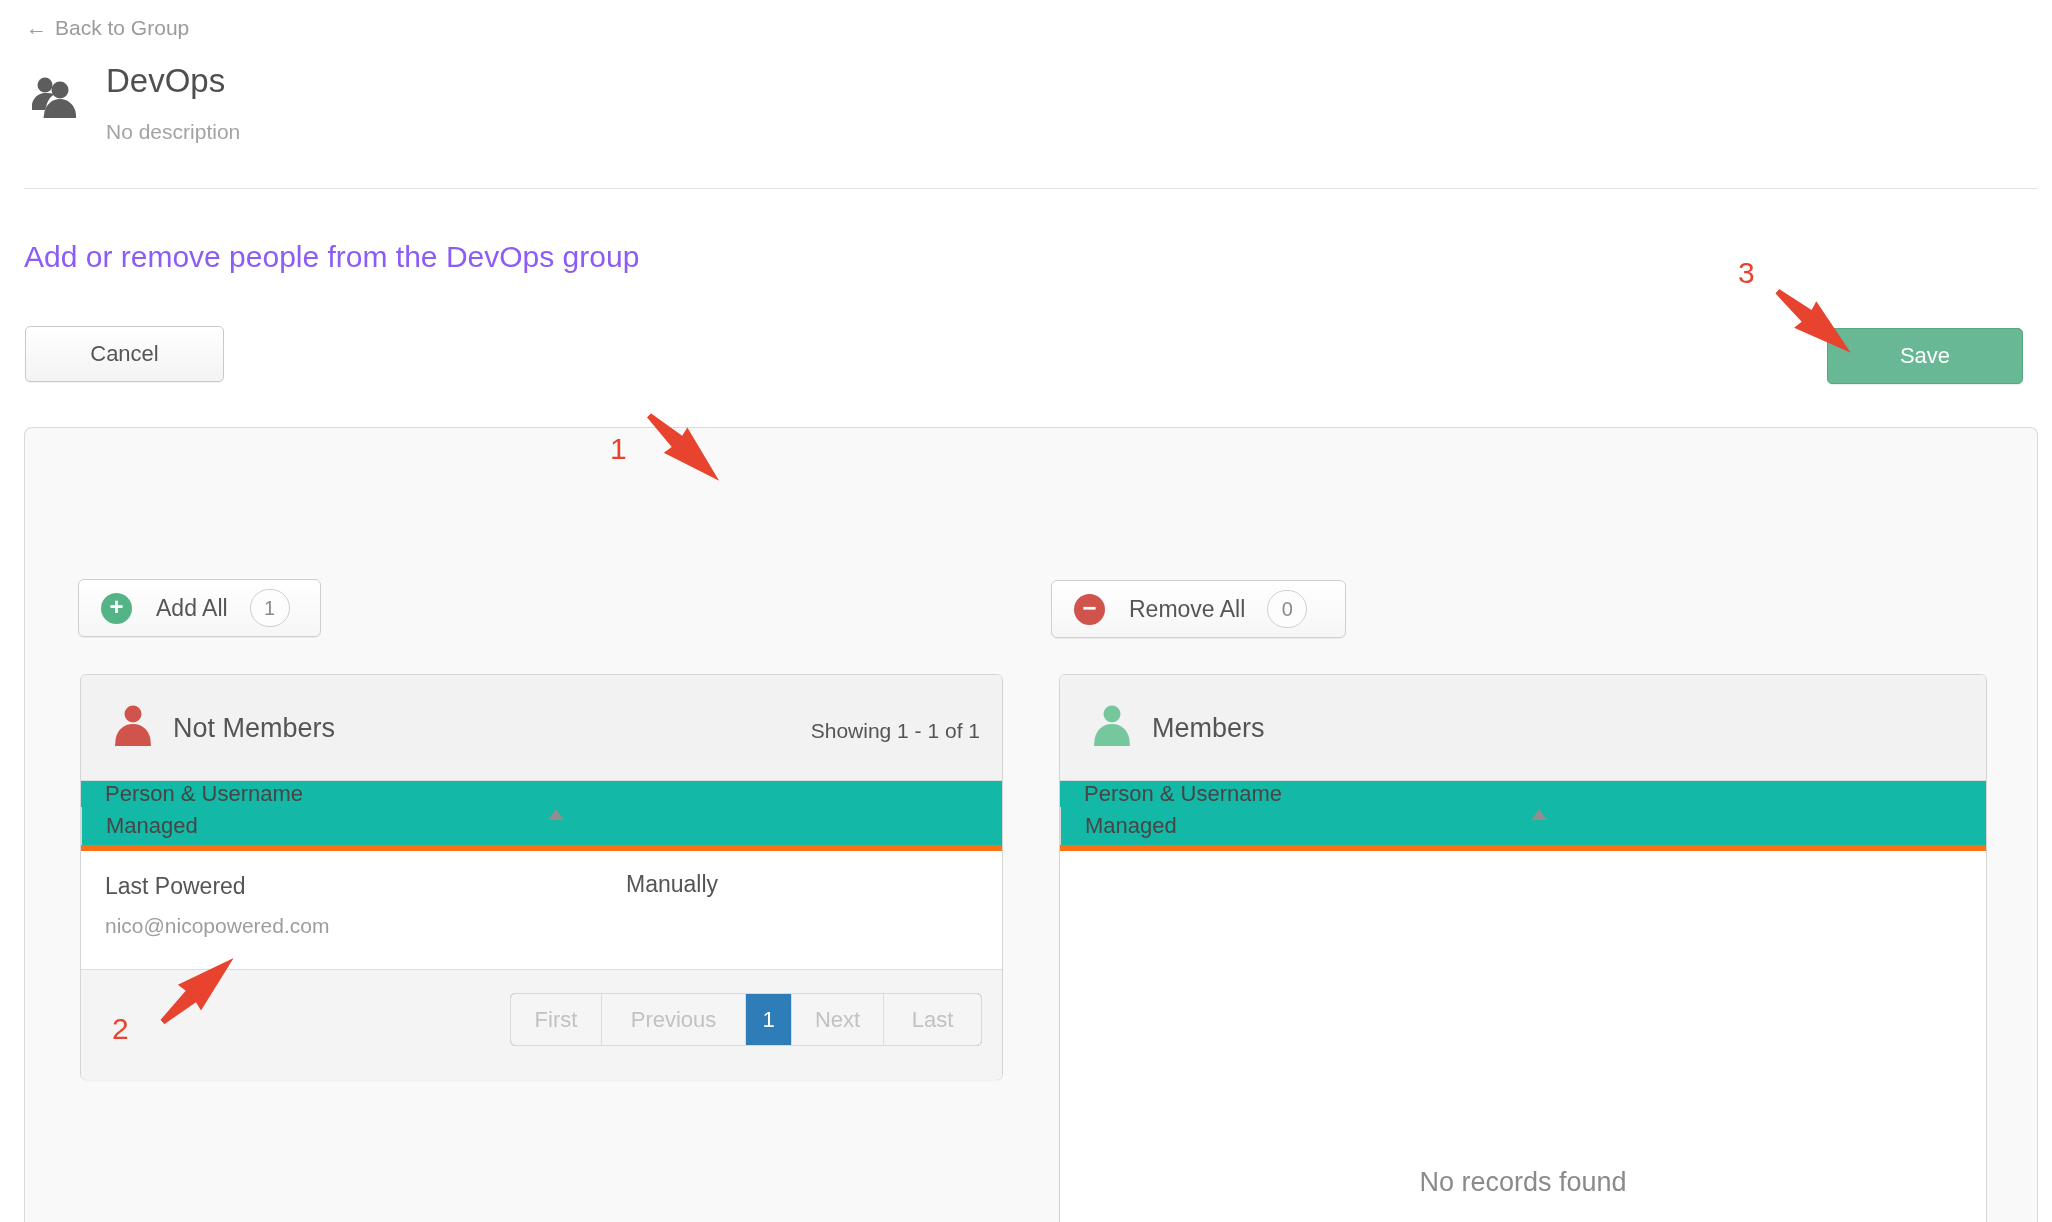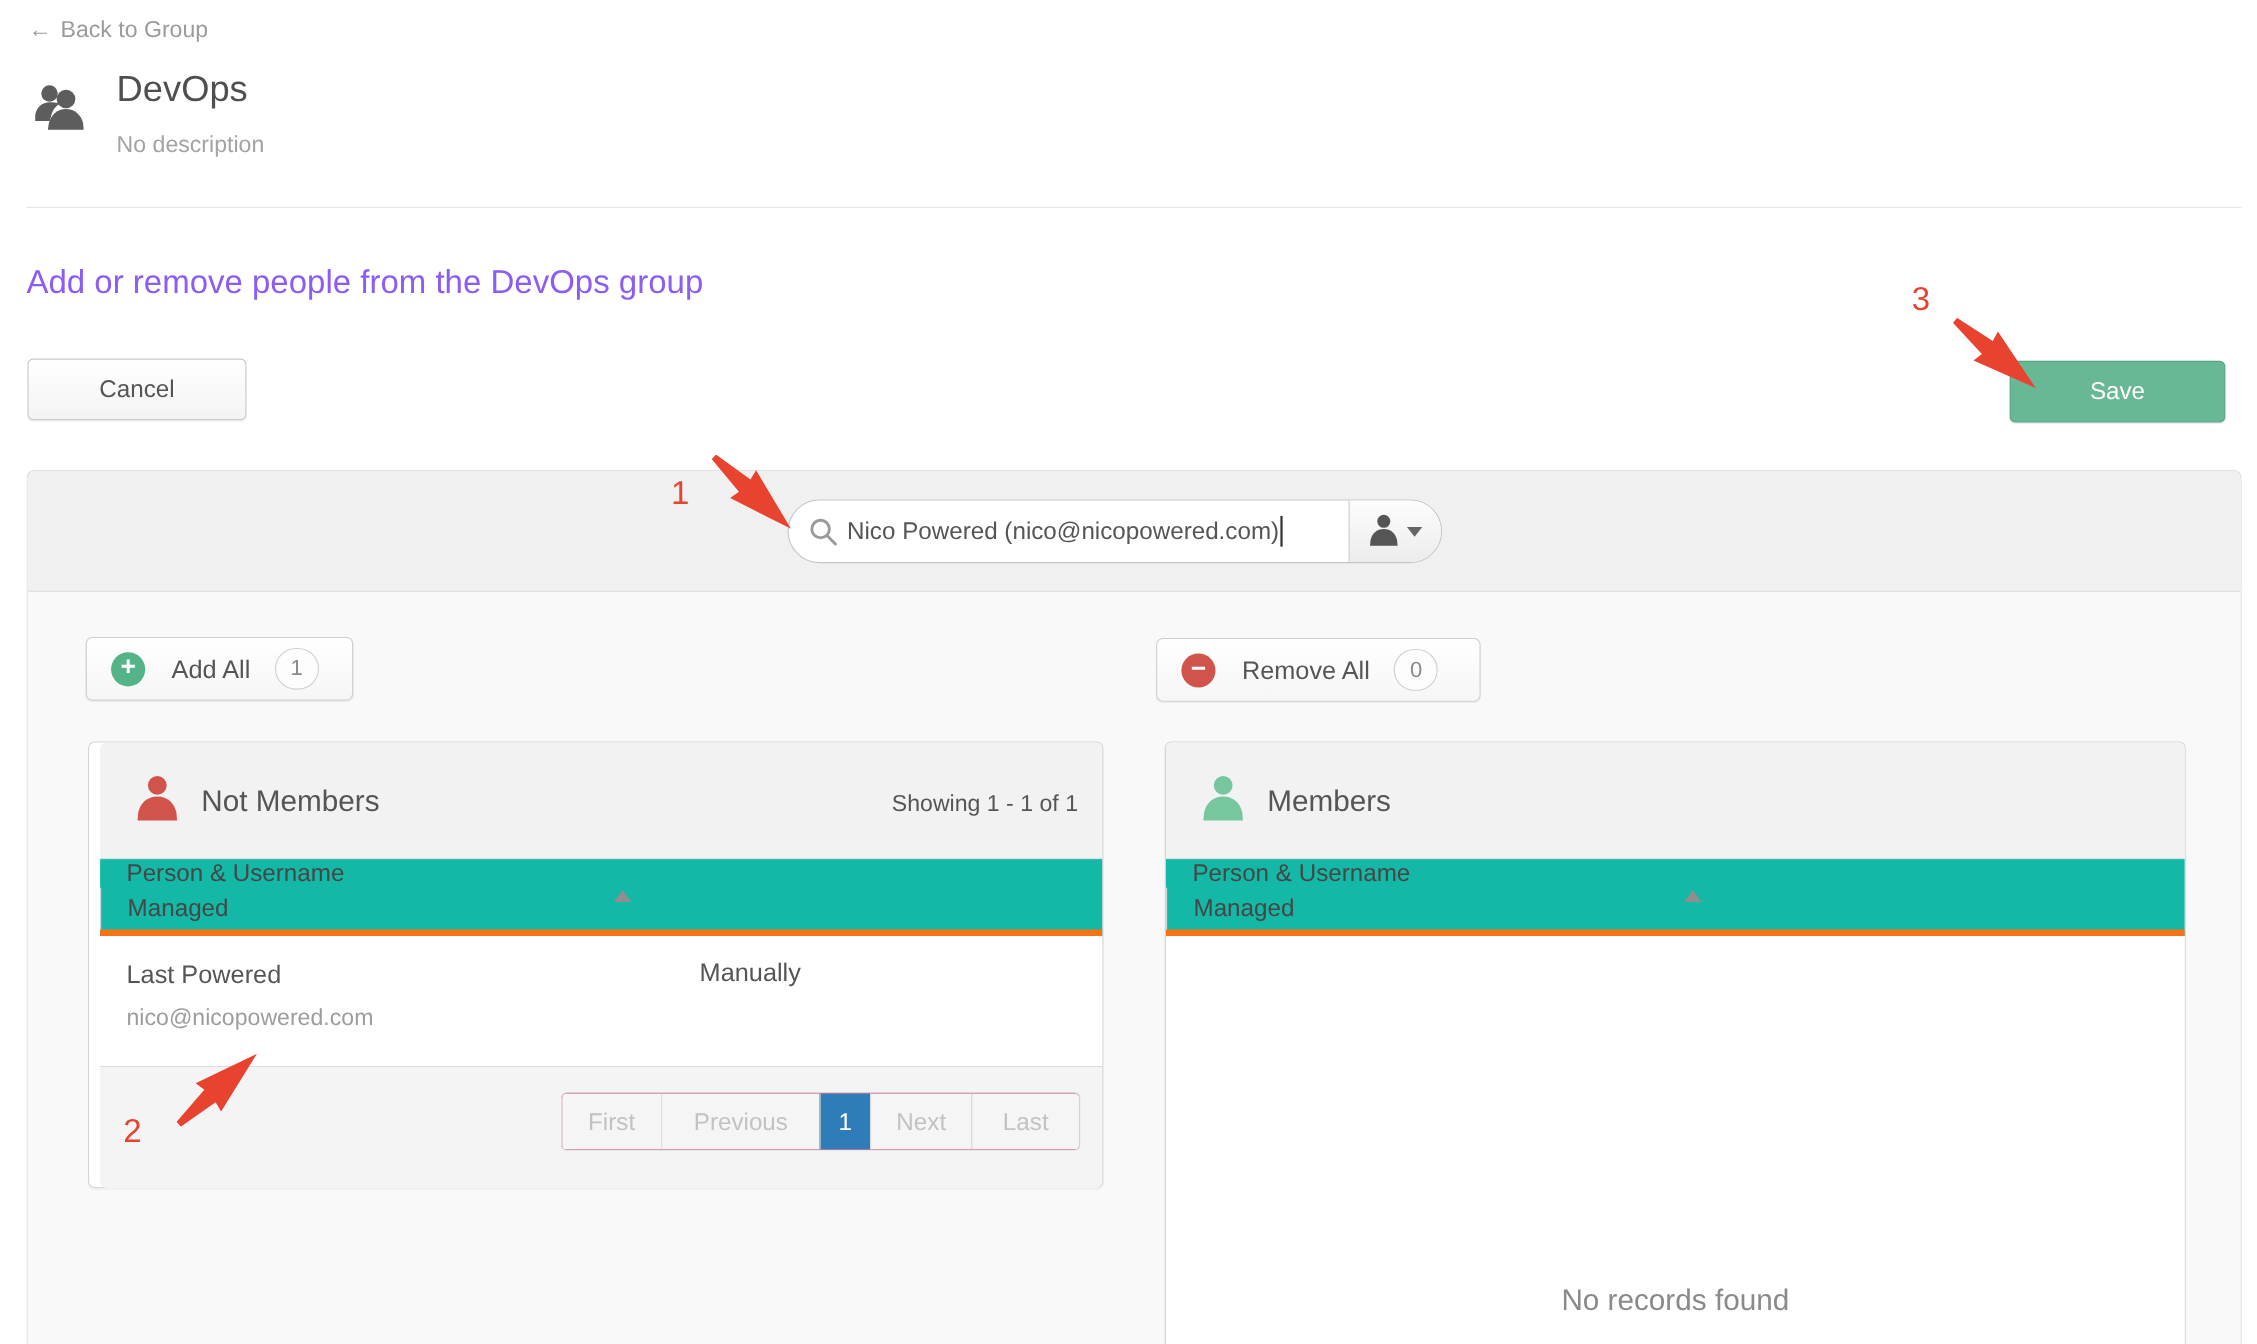--- a/index.html
+++ b/index.html
@@ -89,21 +89,21 @@
   .count-badge {
     margin-left:22px; min-width:40px; height:38px; padding:0 10px;
     border:1px solid #cfcfcf; border-radius:19px; background:#fdfdfd;
     display:flex; align-items:center; justify-content:center;
     font-size:20px; color:#8a8a8a;
   }
 
   
   .panel { position:absolute; background:#ffffff; border:1px solid #d5d5d5;
            border-radius:6px; box-shadow:0 1px 1px rgba(0,0,0,.04); }
-  #panel-left  { left:55px;  top:246px; width:923px; height:406px;padding-left:10px; }
+  #panel-left  { left:55px;  top:246px; width:923px; height:406px; }
   #panel-right { left:1034px; top:246px; width:928px; height:560px; }
   .p-header { position:relative; height:106px; background:#f2f2f2;
               border-radius:6px 6px 0 0; border-bottom:1px solid #dcdcdc; }
   .p-person-icon { position:absolute; left:33px; top:29px; width:38px; height:46px; }
   .p-title { position:absolute; left:92px; top:38px; font-size:27px; color:#555; }
   .p-showing { position:absolute; right:22px; top:44px; font-size:21px; color:#555; }
 
   .thead { display:flex; height:70px; background:#14b8a6; border-bottom:6px solid #f97316;flex-direction:column; }
   .th { position:relative; display:flex; align-items:center; padding-left:24px;
         font-size:22px; color:#464646; cursor:pointer; }
@@ -170,43 +170,20 @@
     <polygon points="0,19 40,14 38,4 100,22 38,40 40,30 0,25" fill="#e8432f"></polygon>
   </svg>
   <svg class="ann-arrow" id="arrow-2" viewBox="0 0 100 44">
     <polygon points="0,19 40,14 38,4 100,22 38,40 40,30 0,25" fill="#e8432f"></polygon>
   </svg>
   <svg class="ann-arrow" id="arrow-3" viewBox="0 0 100 44">
     <polygon points="0,19 40,14 38,4 100,22 38,40 40,30 0,25" fill="#e8432f"></polygon>
   </svg>
 
   <div class="container">
-    <div class="strip">
-      <div class="search-assembly">
-        <div class="search-iconbox">
-          <svg width="27" height="27" viewBox="0 0 27 27">
-            <circle cx="11" cy="11" r="8" fill="none" stroke="#9a9a9a" stroke-width="2.6"></circle>
-            <line x1="17" y1="17" x2="24.5" y2="24.5" stroke="#9a9a9a" stroke-width="2.6" stroke-linecap="round"></line>
-          </svg>
-        </div>
-        <div class="search-textbox">
-          <span>Nico Powered (nico@nicopowered.com)</span>
-          <span class="caret"></span>
-        </div>
-        <div class="search-user-dd">
-          <svg width="28" height="32" viewBox="0 0 38 46">
-            <g fill="#555">
-              <circle cx="19" cy="10" r="8.5"></circle>
-              <path d="M19 20c-9.5 0-15.5 6.2-17.3 14.5L1 42h36l-0.7-7.5C34.5 26.2 28.5 20 19 20z"></path>
-            </g>
-          </svg>
-          <span class="dd-triangle"></span>
-        </div>
-      </div>
-    </div>
 
     <div class="bulk-btn" id="add-all">
       <span class="circle-ic circle-plus">
           <span class="glyph">+</span>
         </span>
       <span class="bulk-label">Add All</span>
       <span class="count-badge">1</span>
     </div>
 
     <div class="bulk-btn" id="remove-all">

